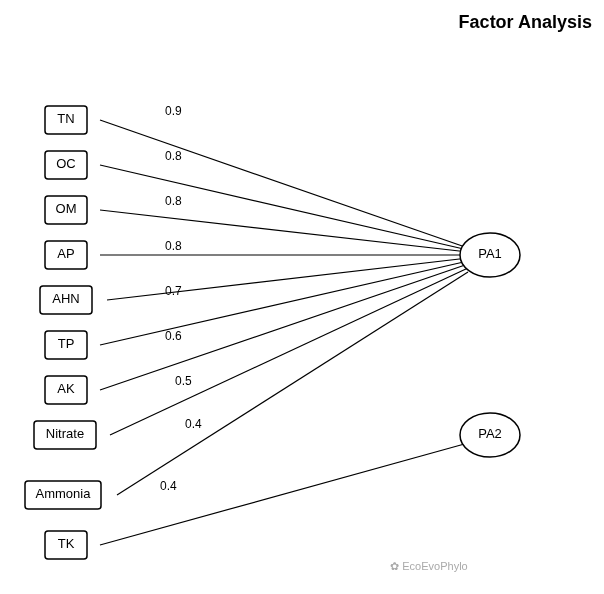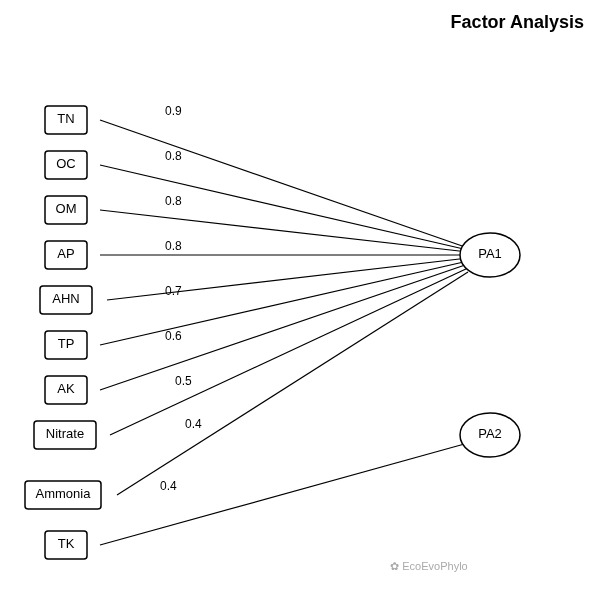--- a/index.html
+++ b/index.html
@@ -12,21 +12,21 @@
       overflow: hidden;
     }
     #chart-container {
       width: 604px;
       height: 594px;
       position: relative;
     }
     .chart-title {
       position: absolute;
       top: 12px;
-      right: 20px;
+      right: 12px;
       font-size: 18px;
       font-weight: bold;
       color: #000;
     }
     svg#diagram {
       position: absolute;
       top: 0;
       left: 0;
       width: 604px;
       height: 594px;

